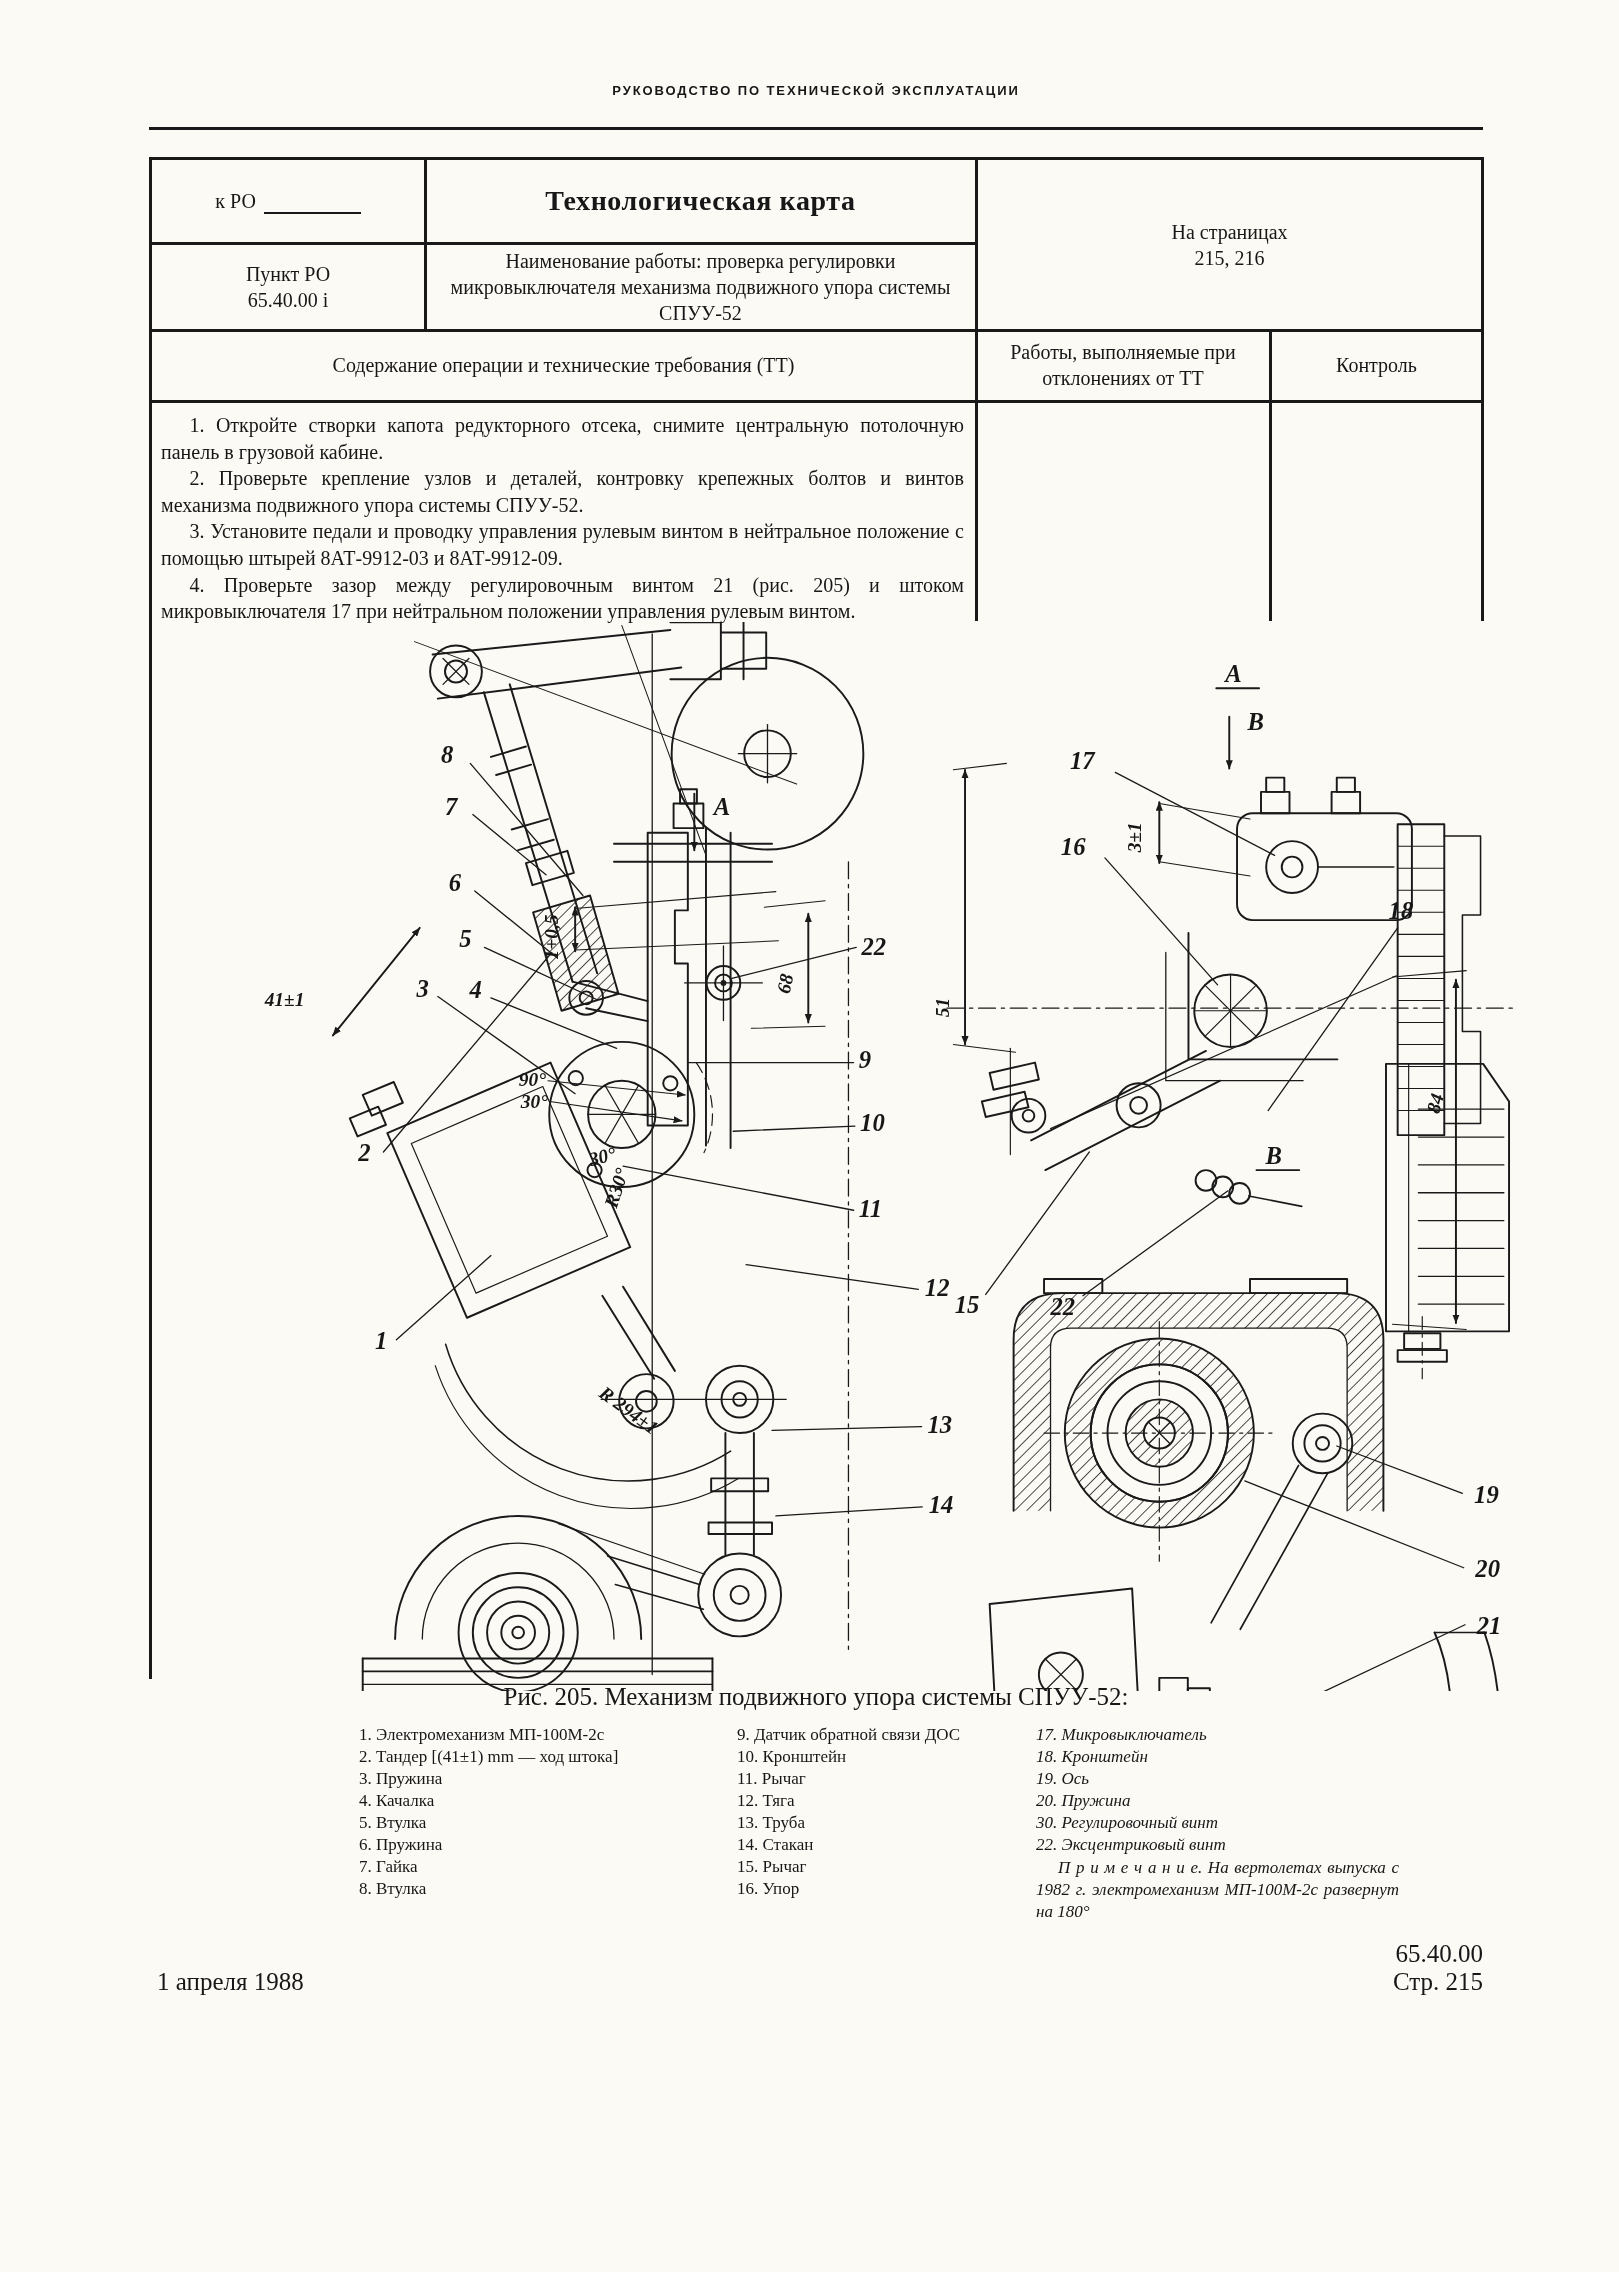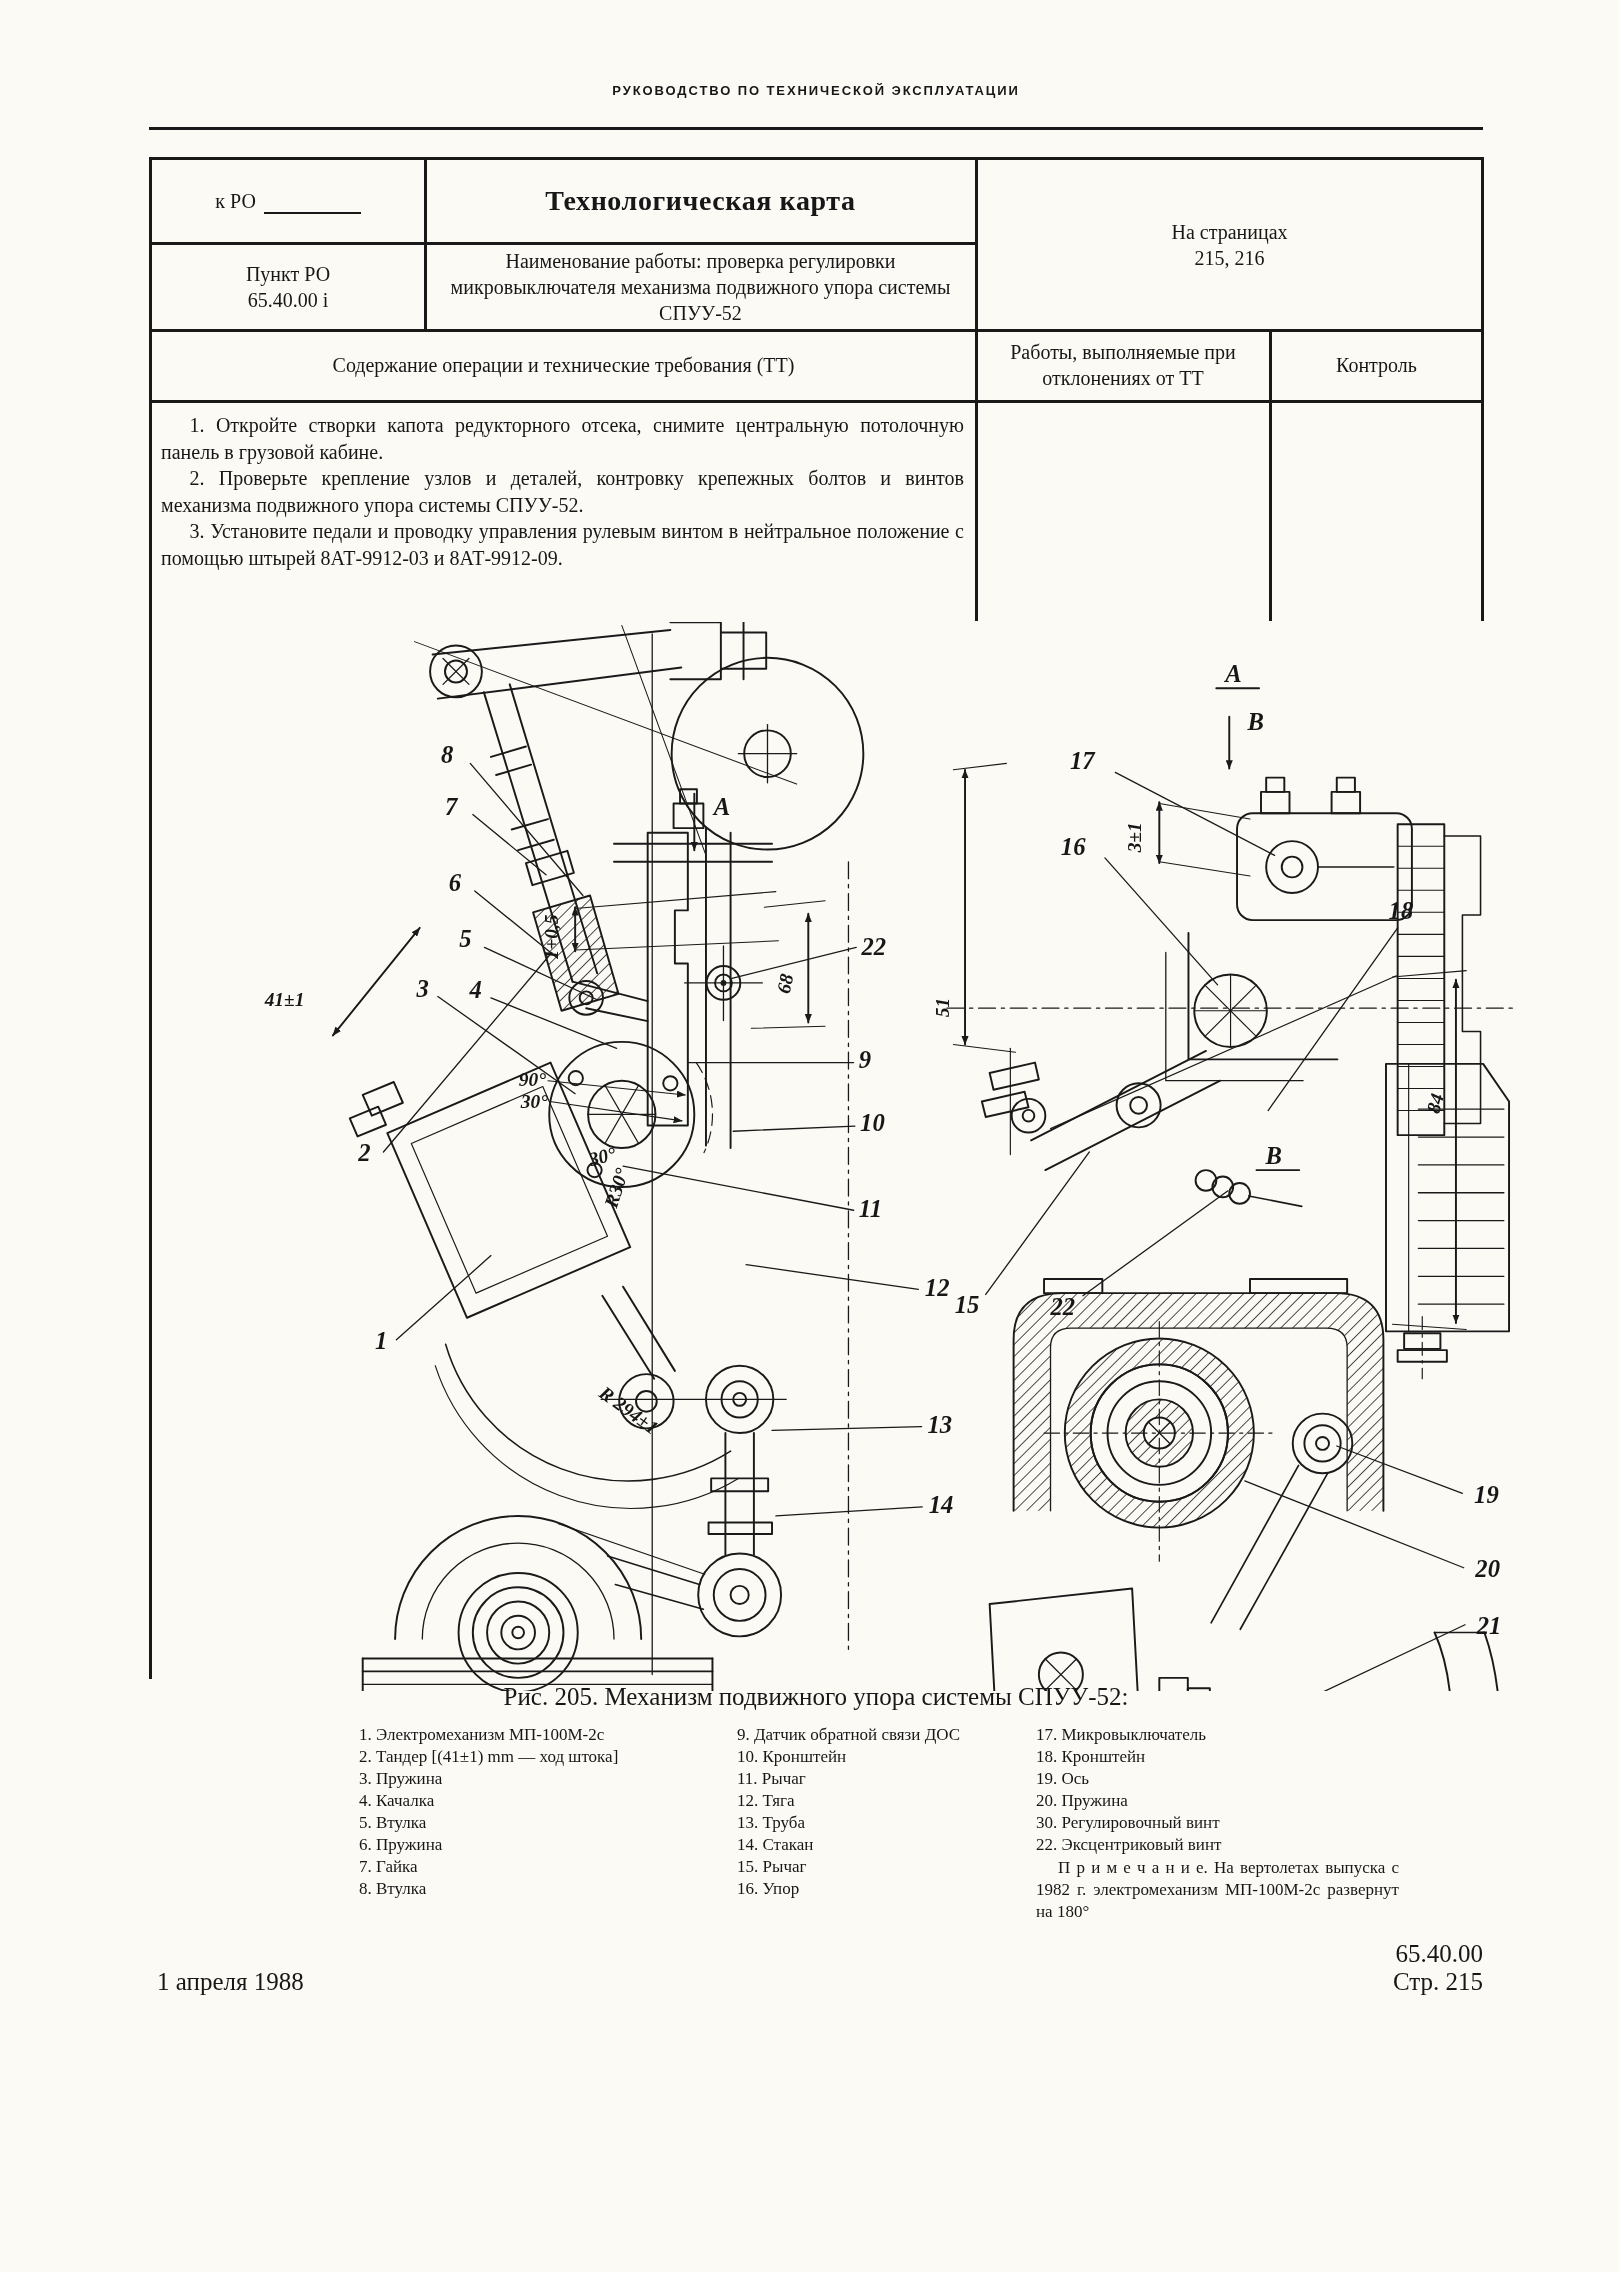--- a/index.html
+++ b/index.html
@@ -64,20 +64,21 @@
 
     <div class="cell center" style="left:152px;top:332px;width:823px;height:66px;">Содержание операции и технические требования (ТТ)</div>
     <div class="cell center" style="left:978px;top:332px;width:290px;height:66px;padding:0 11.7px;box-sizing:border-box;">Работы, выполняемые при отклонениях от ТТ</div>
     <div class="cell center" style="left:1273px;top:332px;width:207px;height:66px;text-align:center;">Контроль</div>
   </div>
 
   <div class="ops-body">
     <p>1. Откройте створки капота редукторного отсека, снимите центральную потолочную панель в грузовой кабине.</p>
     <p>2. Проверьте крепление узлов и деталей, контровку крепежных болтов и винтов механизма подвижного упора системы СПУУ-52.</p>
     <p>3. Установите педали и проводку управления рулевым винтом в нейтральное положение с помощью штырей 8АТ-9912-03 и 8АТ-9912-09.</p>
+    <p>4. Проверьте зазор между регулировочным винтом 21 (рис. 205) и штоком микровыключателя 17 при нейтральном положении управления рулевым винтом.</p>
   </div>
 
   <svg class="abs" style="left:149px;top:622px;" width="1373" height="1069" viewBox="230 960 2120 1650">
     <defs>
       <pattern id="h1" width="13" height="13" patternTransform="rotate(45)" patternUnits="userSpaceOnUse">
         <line x1="0" y1="0" x2="0" y2="13" stroke="#1a1a1a" stroke-width="2.4"></line>
       </pattern>
       <marker id="ah" markerWidth="15" markerHeight="11" refX="13" refY="5.5" orient="auto" markerUnits="userSpaceOnUse">
         <path d="M0,0 L14,5.5 L0,11 Z" fill="#1a1a1a"></path>
       </marker>
@@ -447,21 +448,21 @@
   <div class="abs legend" style="left:737px;top:1724px;width:282px;">
     <p>9. Датчик обратной связи ДОС</p>
     <p>10. Кронштейн</p>
     <p>11. Рычаг</p>
     <p>12. Тяга</p>
     <p>13. Труба</p>
     <p>14. Стакан</p>
     <p>15. Рычаг</p>
     <p>16. Упор</p>
   </div>
-  <div class="abs legend" style="left:1036px;top:1724px;width:363px;">
+  <div class="abs legend" style="left:1036px;top:1724px;width:363px;font-style:italic;">
     <p>17. Микровыключатель</p>
     <p>18. Кронштейн</p>
     <p>19. Ось</p>
     <p>20. Пружина</p>
     <p>30. Регулировочный винт</p>
     <p>22. Эксцентриковый винт</p>
     <p class="note">П р и м е ч а н и е.  На вертолетах выпуска с 1982 г. электромеханизм МП-100М-2с развернут на 180°</p>
   </div>
 
   <div class="abs footer" style="left:157px;top:1968px;">1 апреля 1988</div>

